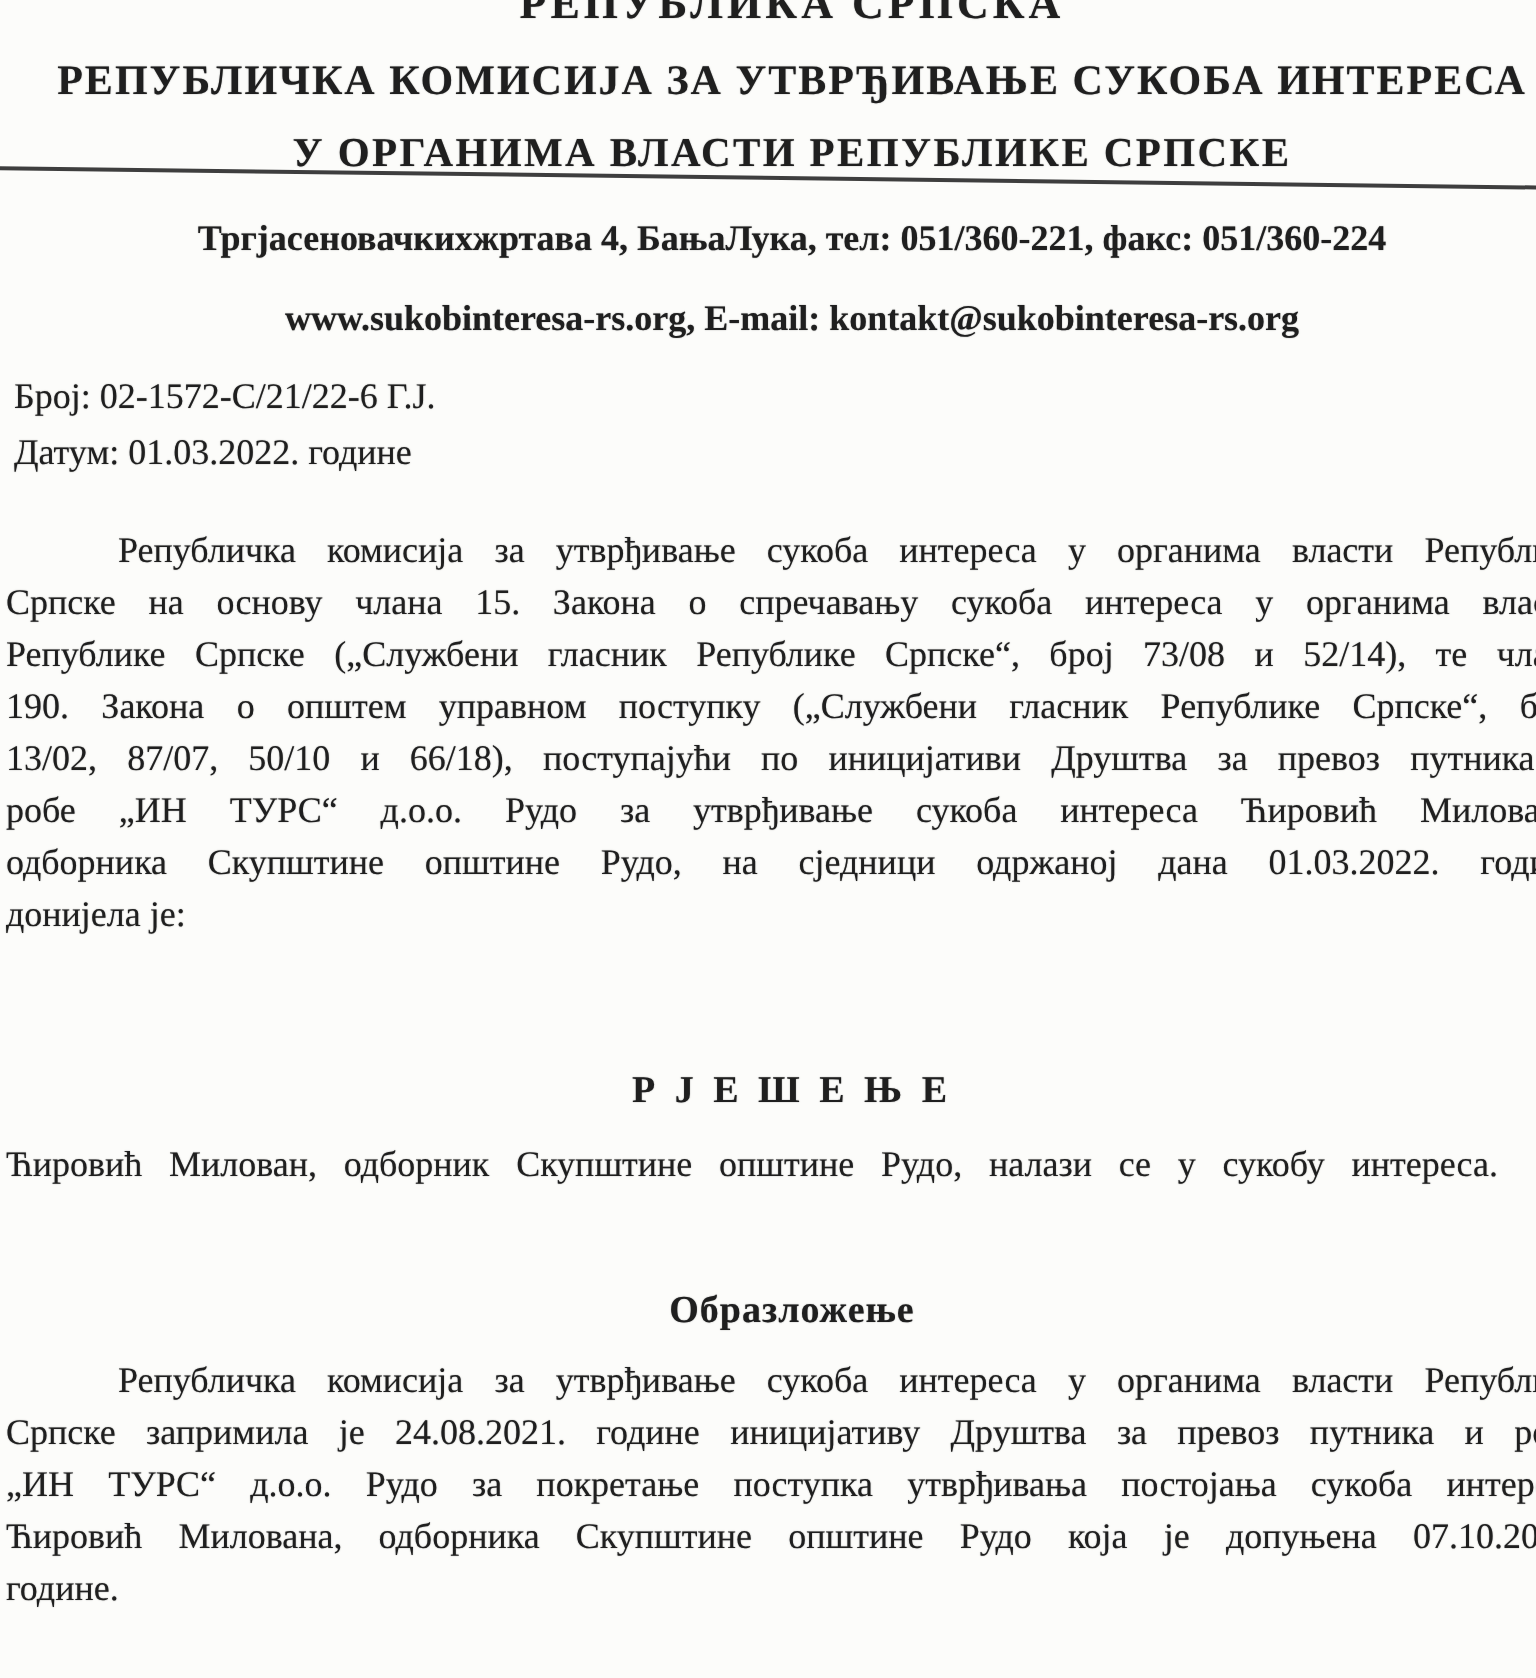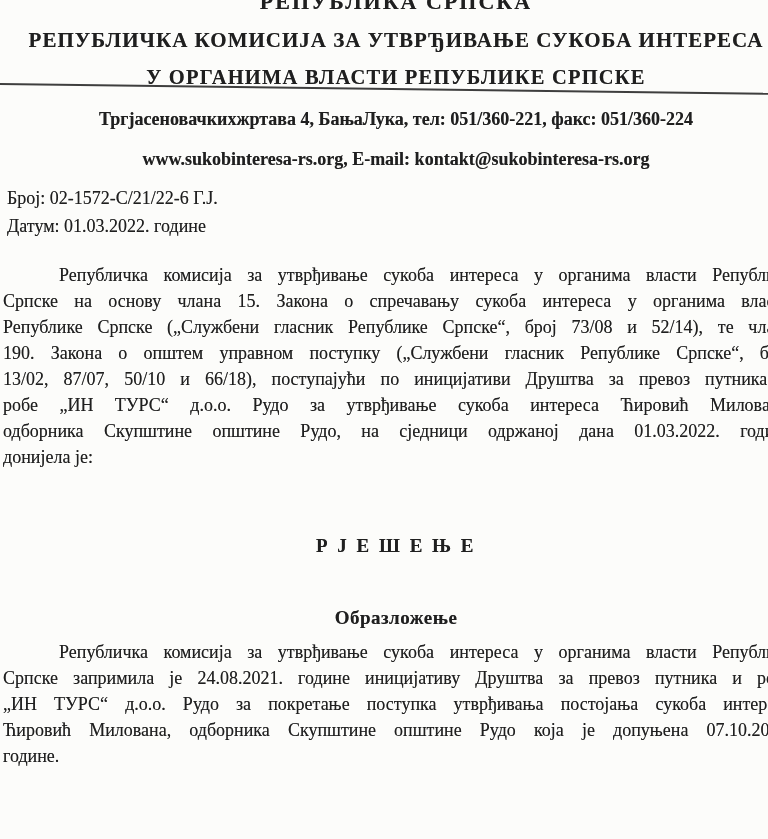--- a/index.html
+++ b/index.html
@@ -72,20 +72,21 @@
     <div class="jline">Српске на основу члана 15. Закона о спречавању сукоба интереса у органима власти</div>
     <div class="jline">Републике Српске („Службени гласник Републике Српске“, број 73/08 и 52/14), те члана</div>
     <div class="jline">190. Закона о општем управном поступку („Службени гласник Републике Српске“, број</div>
     <div class="jline">13/02, 87/07, 50/10 и 66/18), поступајући по иницијативи Друштва за превоз путника и</div>
     <div class="jline">робе „ИН ТУРС“ д.о.о. Рудо за утврђивање сукоба интереса Ћировић Милована,</div>
     <div class="jline">одборника Скупштине општине Рудо, на сједници одржаној дана 01.03.2022. године</div>
     <div class="jline endline">донијела је:</div>
   </div>
 
   <div class="h ruling-heading">Р Ј Е Ш Е Њ Е</div>
+  <div class="jline disposition">Ћировић Милован, одборник Скупштине општине Рудо, налази се у сукобу интереса.</div>
 
   <div class="h rationale-heading">Образложење</div>
 
   <div class="para para-rationale">
     <div class="jline indent">Републичка комисија за утврђивање сукоба интереса у органима власти Републике</div>
     <div class="jline">Српске запримила је 24.08.2021. године иницијативу Друштва за превоз путника и робе</div>
     <div class="jline">„ИН ТУРС“ д.о.о. Рудо за покретање поступка утврђивања постојања сукоба интереса</div>
     <div class="jline">Ћировић Милована, одборника Скупштине општине Рудо која је допуњена 07.10.2021.</div>
     <div class="jline endline">године.</div>
   </div>

